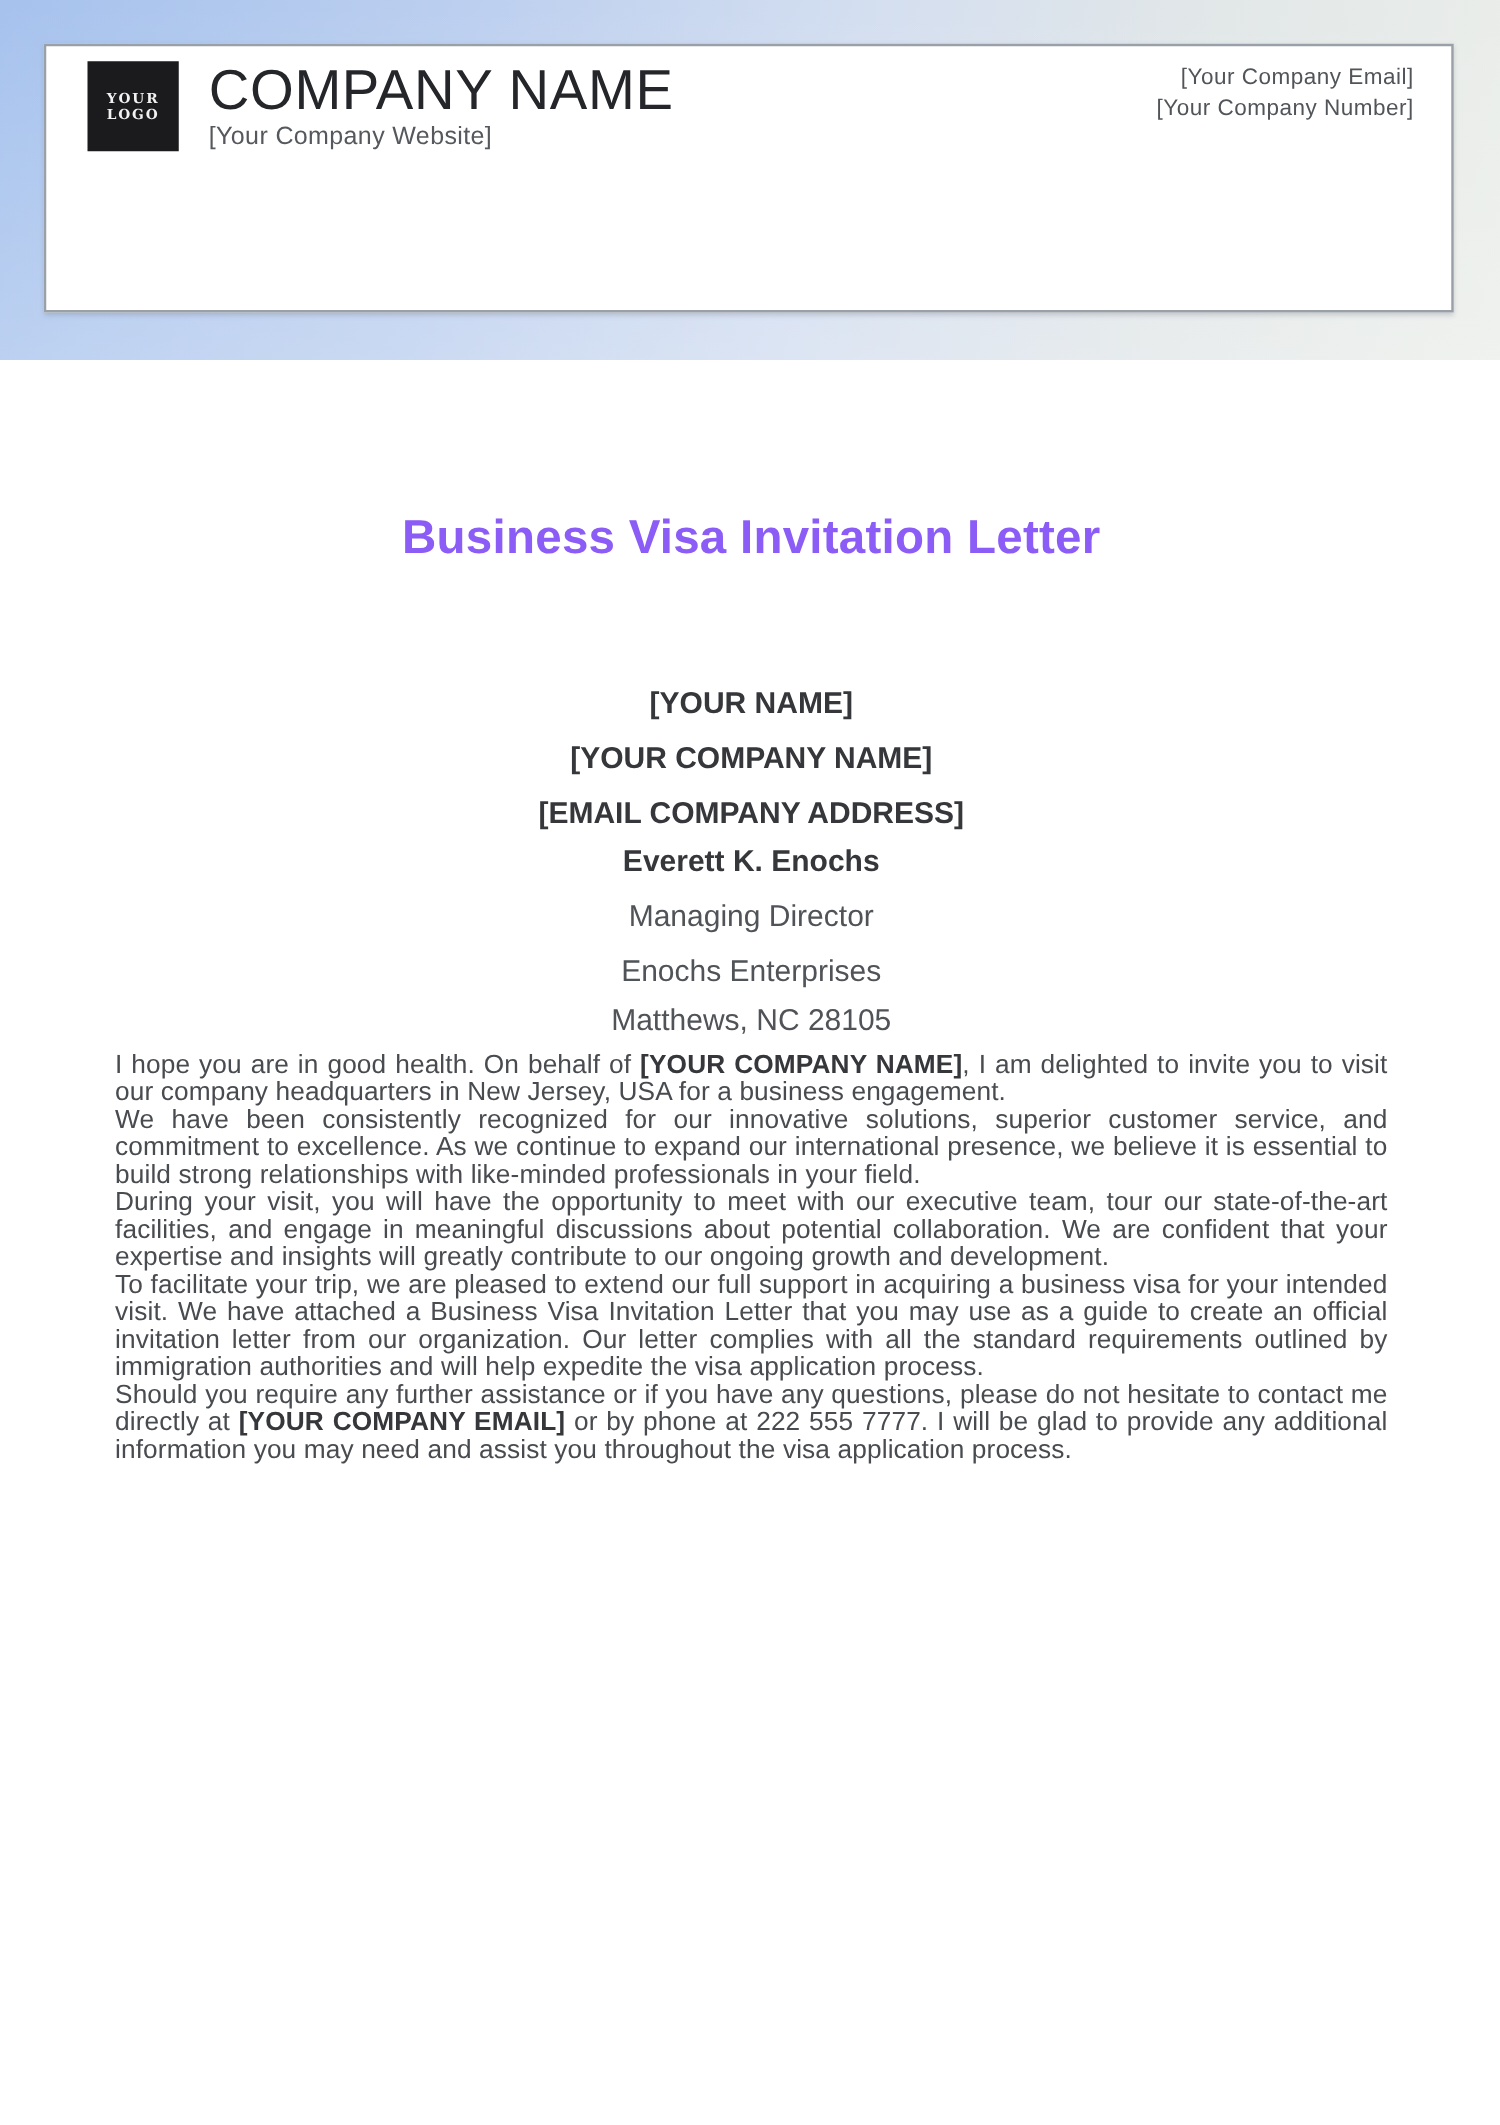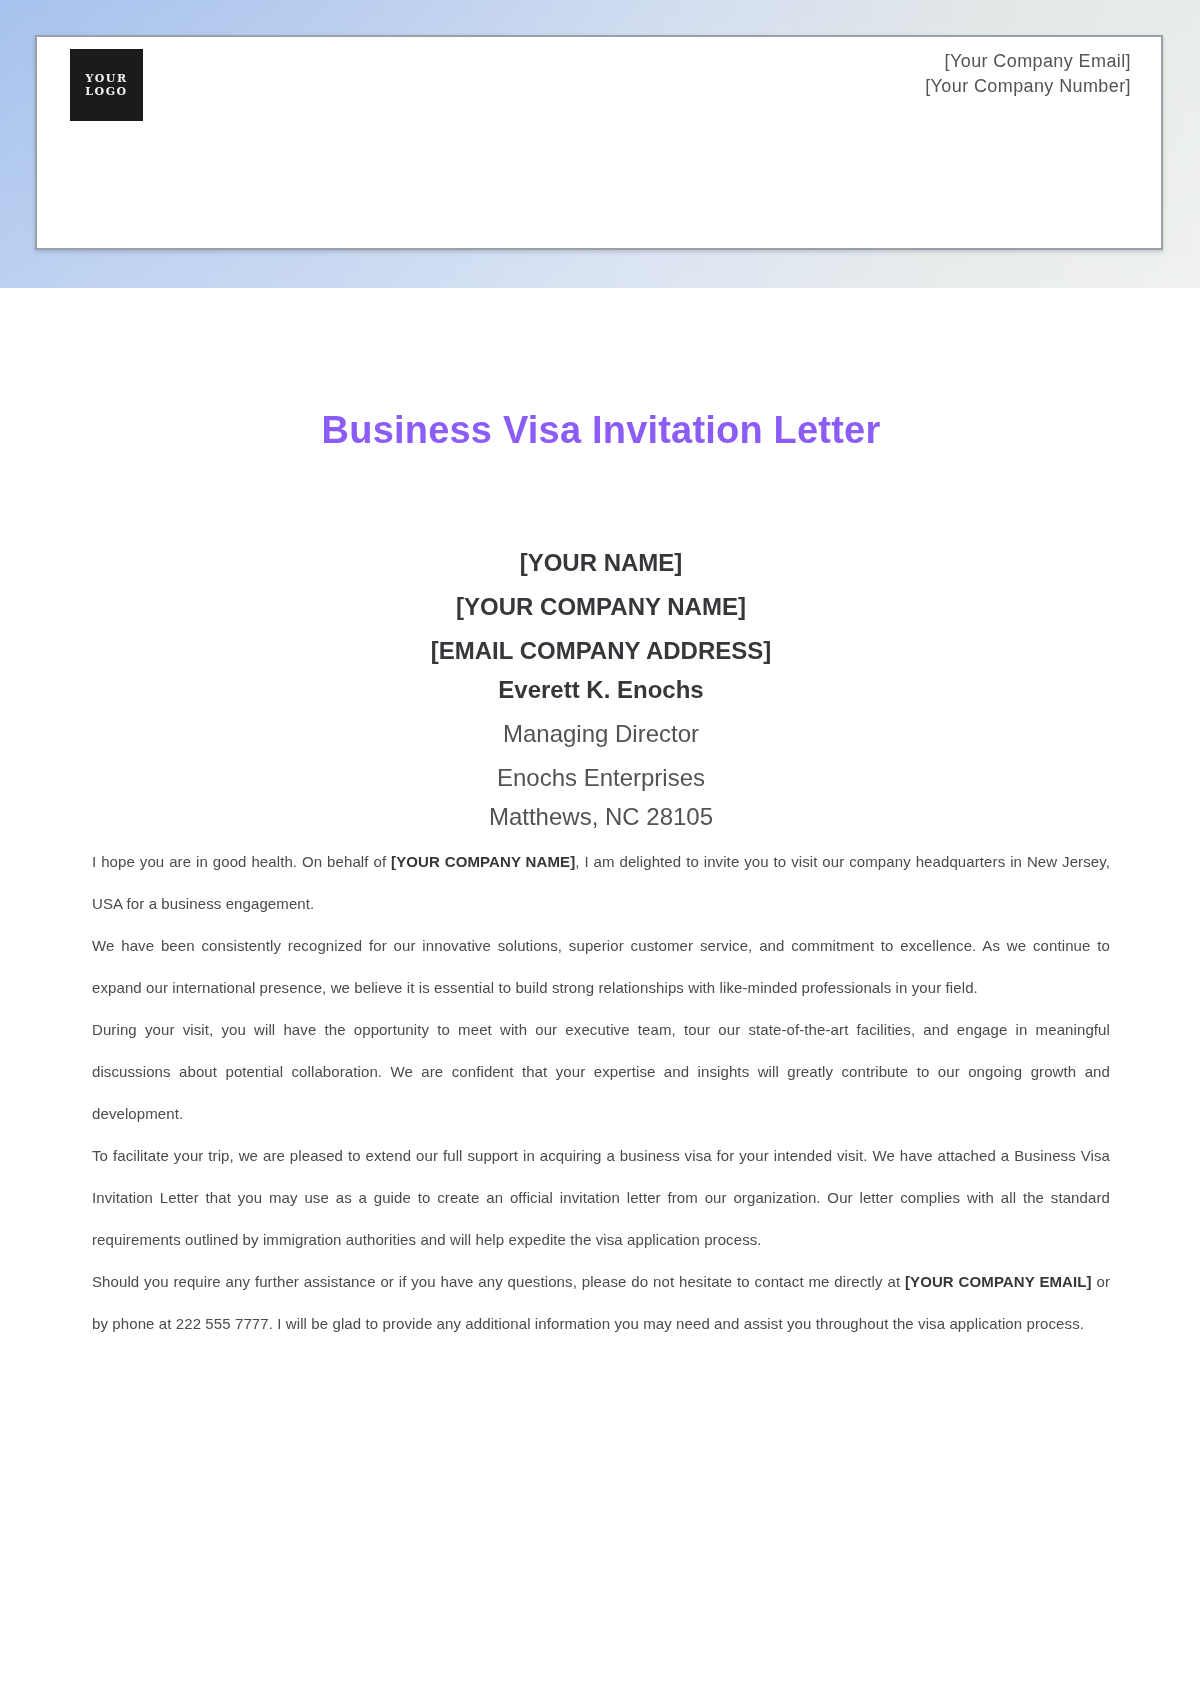--- a/index.html
+++ b/index.html
@@ -102,36 +102,40 @@
     text-align: center;
   }
   .r-line:first-child { margin-top: 0; }
   .r-line.tight { margin-top: 9px; }
   .r-line strong, .paragraphs strong {
     font-weight: 700;
     color: #35373b;
   }
   .paragraphs { margin-top: 9px; }
   .paragraphs p {
-    font-size: 15px;
-    line-height: 42px;
+    font-size: 21px;
+    line-height: 22px;
     color: #484b4f;
     text-align: justify;
     letter-spacing: 0.1px;
   }
 </style>
 </head>
 <body>
 
 <div class="hero">
   <div class="header-card">
     <div class="header-left">
       <div class="logo-box">
         <span>YOUR</span>
         <span>LOGO</span>
+      </div>
+      <div class="company-block">
+        <div class="company-name">COMPANY NAME</div>
+        <div class="company-website">[Your Company Website]</div>
       </div>
     </div>
     <div class="header-right">
       <div>[Your Company Email]</div>
       <div>[Your Company Number]</div>
     </div>
   </div>
 </div>
 
 <main class="letter">

